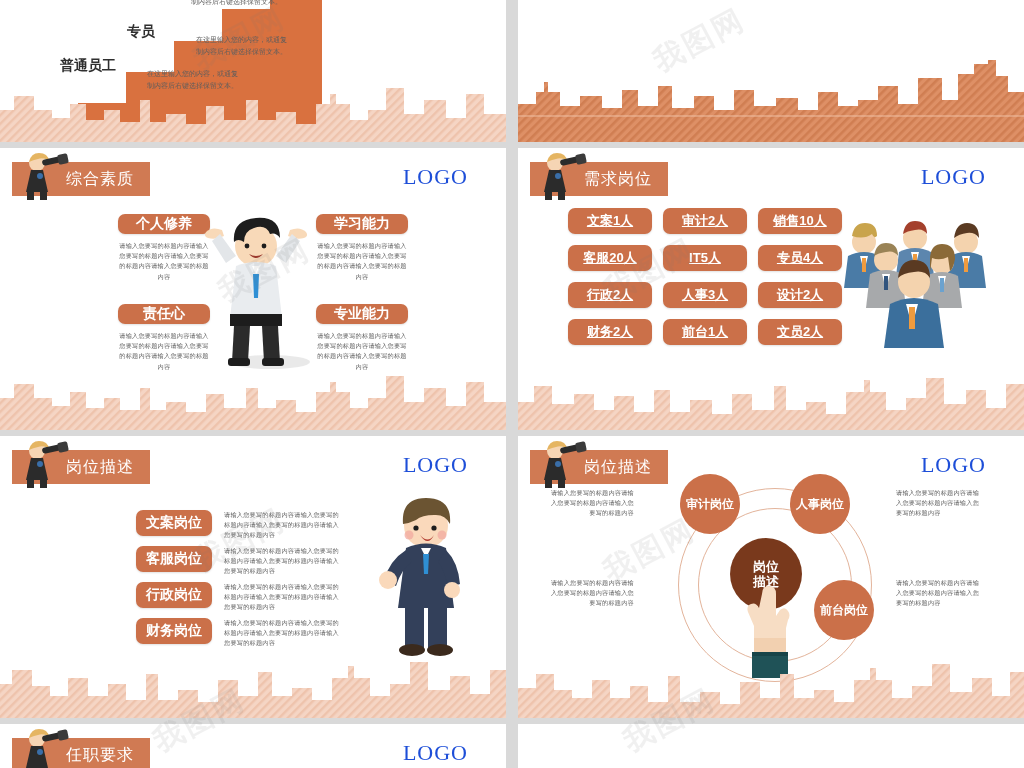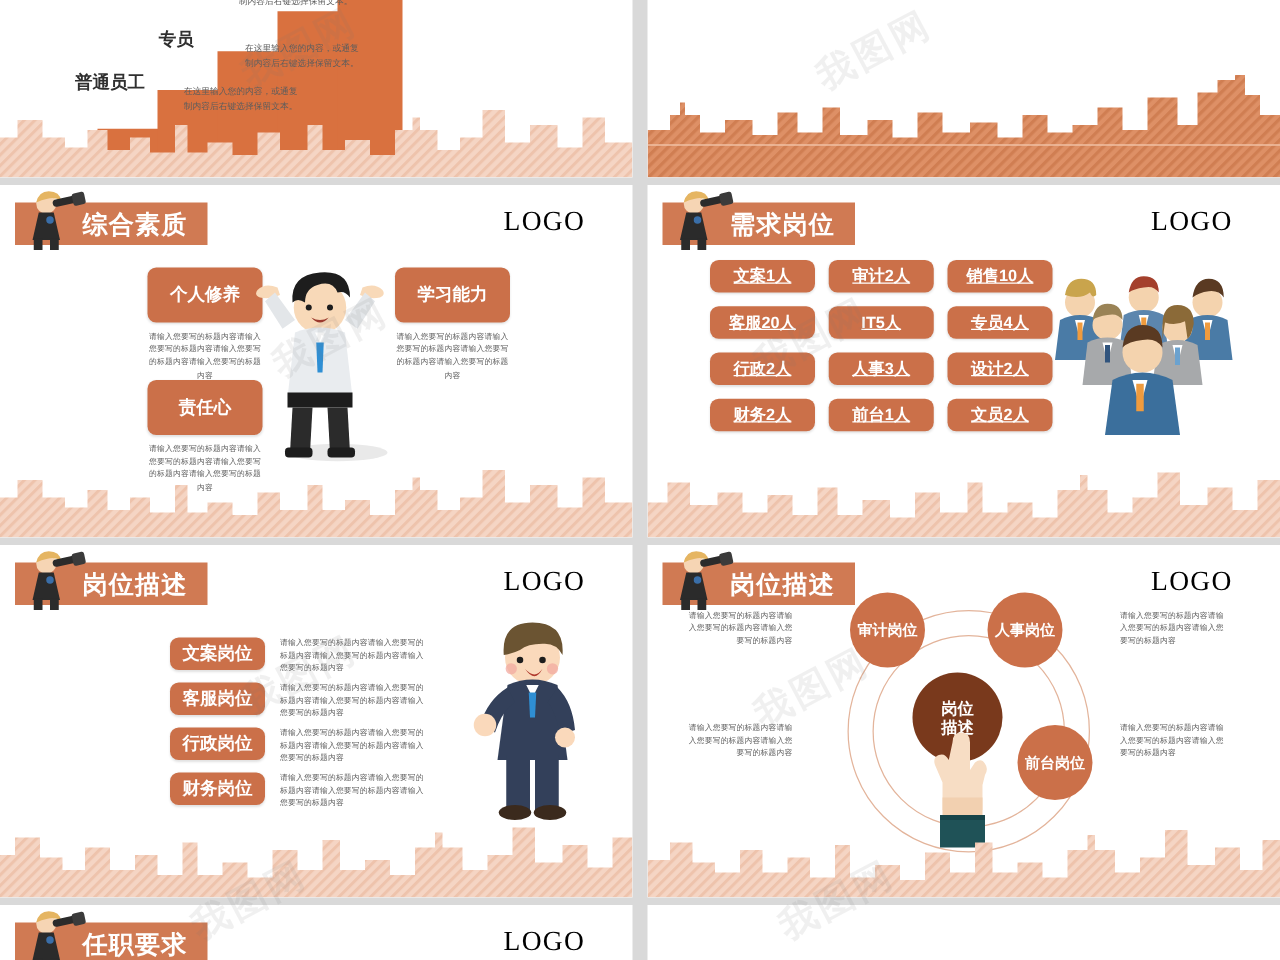--- a/index.html
+++ b/index.html
@@ -34,30 +34,30 @@
 
   
   .hdr {
     position:absolute; left:12px; top:14px;
     height:34px; min-width:132px;
     background:#d07a53;
     display:flex; align-items:center;
     padding:0 16px 0 54px;
   }
   .hdr .ttl {
-    color:#ffffff; font-size:20px; font-weight:bold;
+    color:#ffffff; font-size:16px; font-weight:normal;
     letter-spacing:1px; white-space:nowrap;
   }
   .spy {
     position:absolute; left:6px; top:-12px;
     width:52px; height:52px;
   }
   .logo {
     position:absolute; right:38px; top:16px;
-    font-size:22px; color:#000000; letter-spacing:1px;
+    font-size:22px; color:#1d4ed8; letter-spacing:1px;
     font-family:"Liberation Serif","DejaVu Serif",serif;
     margin-left:36px;
   }
 
   
   .pill {
     background:#cb7049; color:#fff;
     border-radius:7px;
     font-size:14px; font-weight:bold;
     display:flex; align-items:center; justify-content:center;
@@ -71,21 +71,21 @@
   .ph.left { text-align:left; }
   .ph.right { text-align:right; }
 
   
   .stair { position:absolute; left:0; top:0; width:100%; height:100%; }
   .stxt { position:absolute; font-size:14px; font-weight:bold; color:#2f2f2f; white-space:nowrap; }
   .sdesc { position:absolute; font-size:7px; line-height:1.8; color:#5d5d5d; white-space:nowrap; }
 
   
   .q-box { position:absolute; width:92px; }
-  .q-box .pill { height:44px; }
+  .q-box .pill { height:20px; }
   .q-box .ph { margin-top:7px; }
 
   
   .grid {
     position:absolute; left:50px; top:60px;
     display:grid; grid-template-columns:repeat(3,84px);
     grid-auto-rows:26px; gap:11px 11px;
   }
   .grid .pill { font-size:13px;text-decoration:underline; }
 
@@ -220,20 +220,24 @@
     <div class="q-box" style="left:118px;top:66px;">
       <div class="pill">个人修养</div>
       <div class="ph">请输入您要写的标题内容请输入您要写的标题内容请输入您要写的标题内容请输入您要写的标题内容</div>
     </div>
     <div class="q-box" style="left:316px;top:66px;">
       <div class="pill">学习能力</div>
       <div class="ph">请输入您要写的标题内容请输入您要写的标题内容请输入您要写的标题内容请输入您要写的标题内容</div>
     </div>
     <div class="q-box" style="left:118px;top:156px;">
       <div class="pill">责任心</div>
+      <div class="ph">请输入您要写的标题内容请输入您要写的标题内容请输入您要写的标题内容请输入您要写的标题内容</div>
+    </div>
+    <div class="q-box" style="left:316px;top:156px;">
+      <div class="pill">专业能力</div>
       <div class="ph">请输入您要写的标题内容请输入您要写的标题内容请输入您要写的标题内容请输入您要写的标题内容</div>
     </div>
 
     <svg style="position:absolute;left:200px;top:56px;width:112px;height:170px" viewBox="0 0 112 170">
       <ellipse cx="70" cy="158" rx="40" ry="7" fill="#d4d4d4" opacity=".5"></ellipse>
       <path d="M22 26 q-10 -4 -16 2 q-3 4 2 6 q8 2 16 -2 Z" fill="#f8d9b8"></path>
       <path d="M90 26 q10 -4 16 2 q3 4 -2 6 q-8 2 -16 -2 Z" fill="#f8d9b8"></path>
       <path d="M20 30 l16 22 -10 7 -14 -22 Z" fill="#e3e6e9"></path>
       <path d="M92 30 l-16 22 10 7 14 -22 Z" fill="#e3e6e9"></path>
       <circle cx="56" cy="42" r="21" fill="#f8d9b8"></circle>

